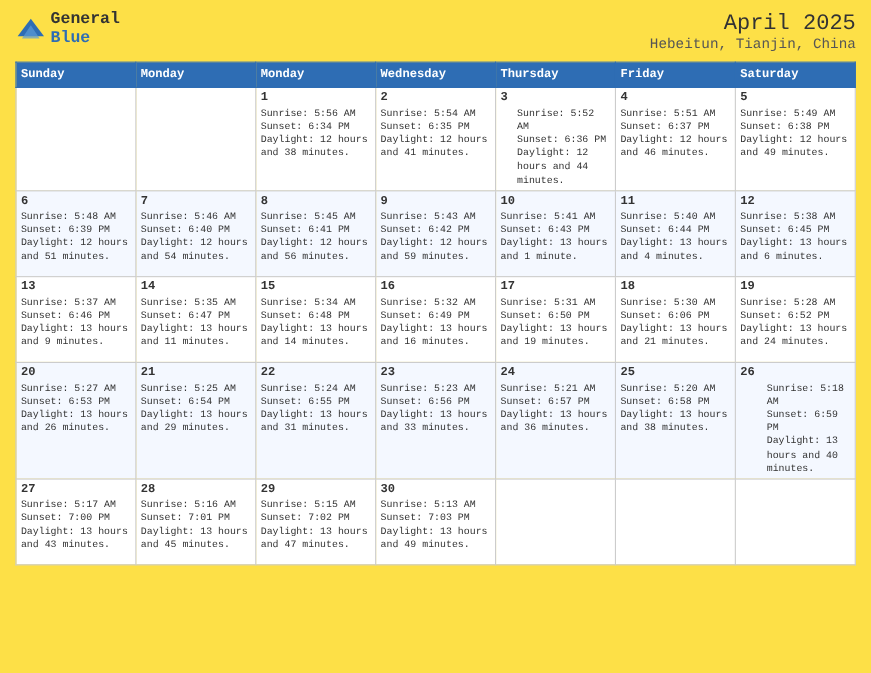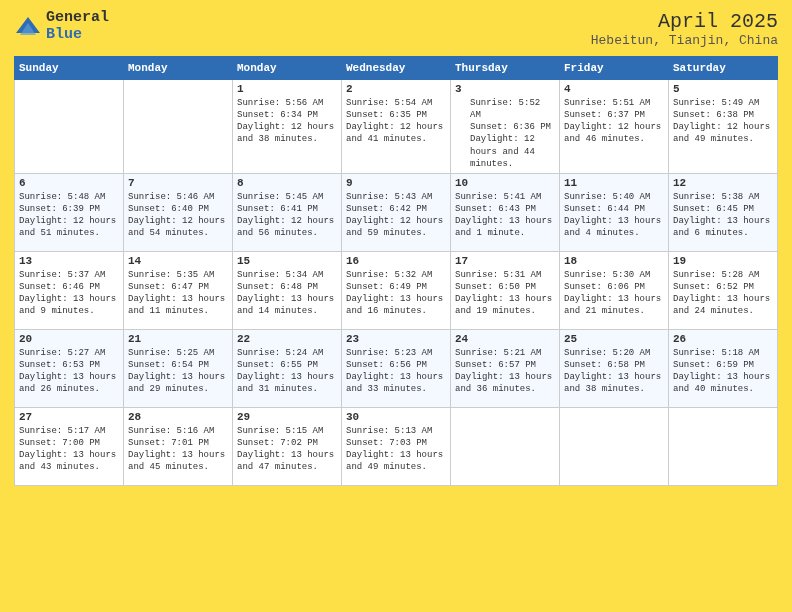--- a/index.html
+++ b/index.html
@@ -294,21 +294,21 @@
 Daylight: 13 hours and 36 minutes.</div>
           </td>
           <td>
             <div class="day-number">25</div>
             <div class="cell-text" style="white-space: pre-line;">Sunrise: 5:20 AM
 Sunset: 6:58 PM
 Daylight: 13 hours and 38 minutes.</div>
           </td>
           <td>
             <div class="day-number">26</div>
-            <div class="cell-text" style="white-space: pre-line;">Sunrise: 5:18 AM
+            <div class="cell-text" style="white-space: pre-line; margin-left: 24px;">Sunrise: 5:18 AM
 Sunset: 6:59 PM
 Daylight: 13 hours and 40 minutes.</div>
           </td>
         </tr>
         <tr>
           <td>
             <div class="day-number">27</div>
             <div class="cell-text" style="white-space: pre-line;">Sunrise: 5:17 AM
 Sunset: 7:00 PM
 Daylight: 13 hours and 43 minutes.</div>

